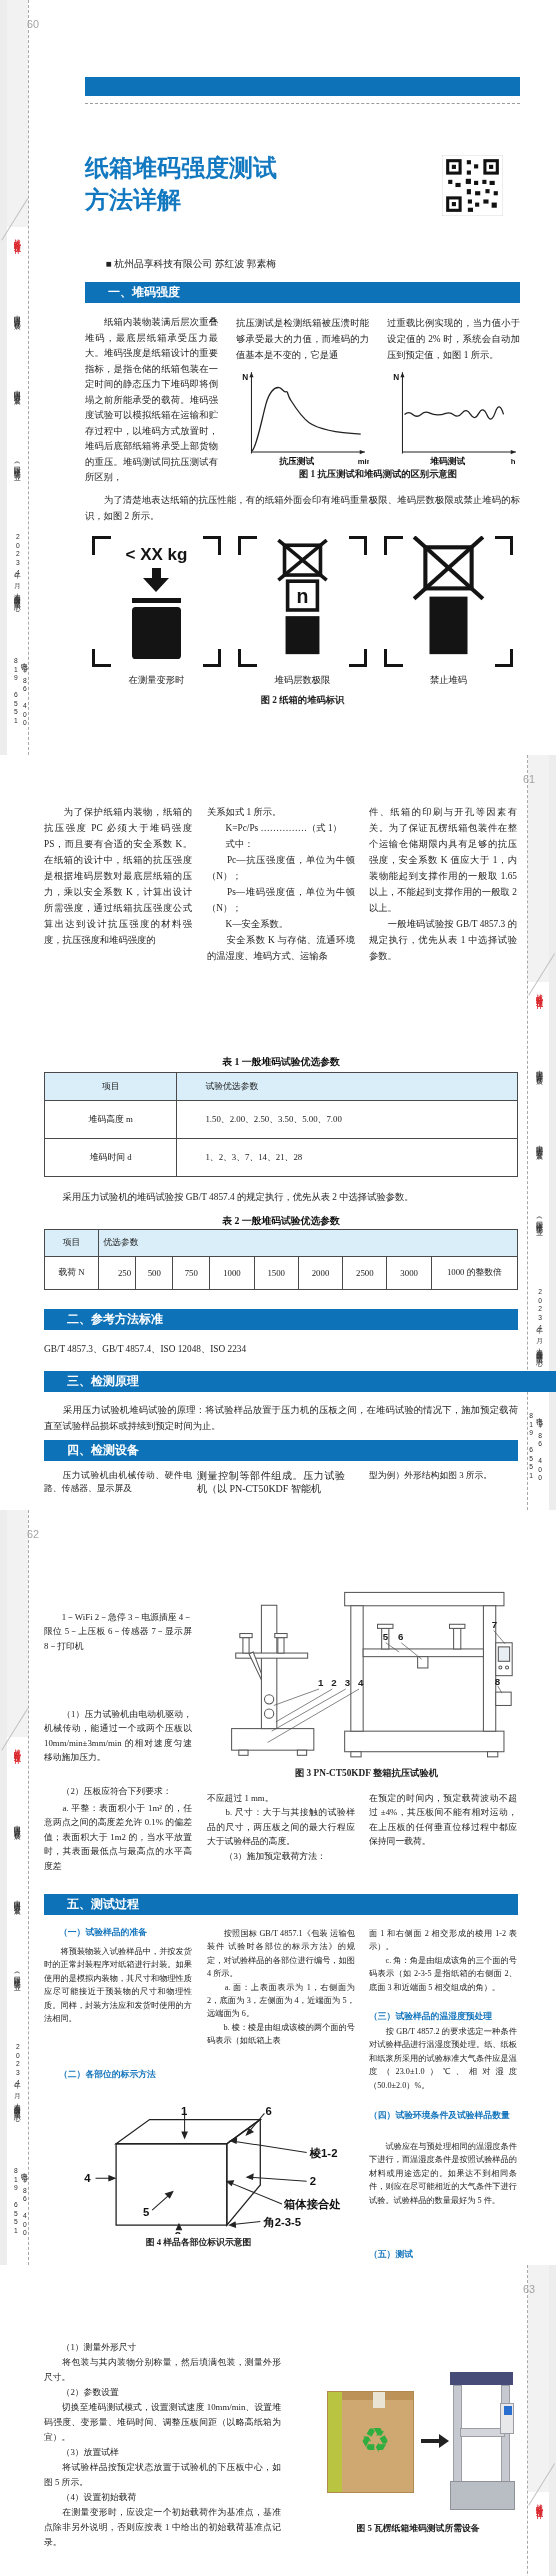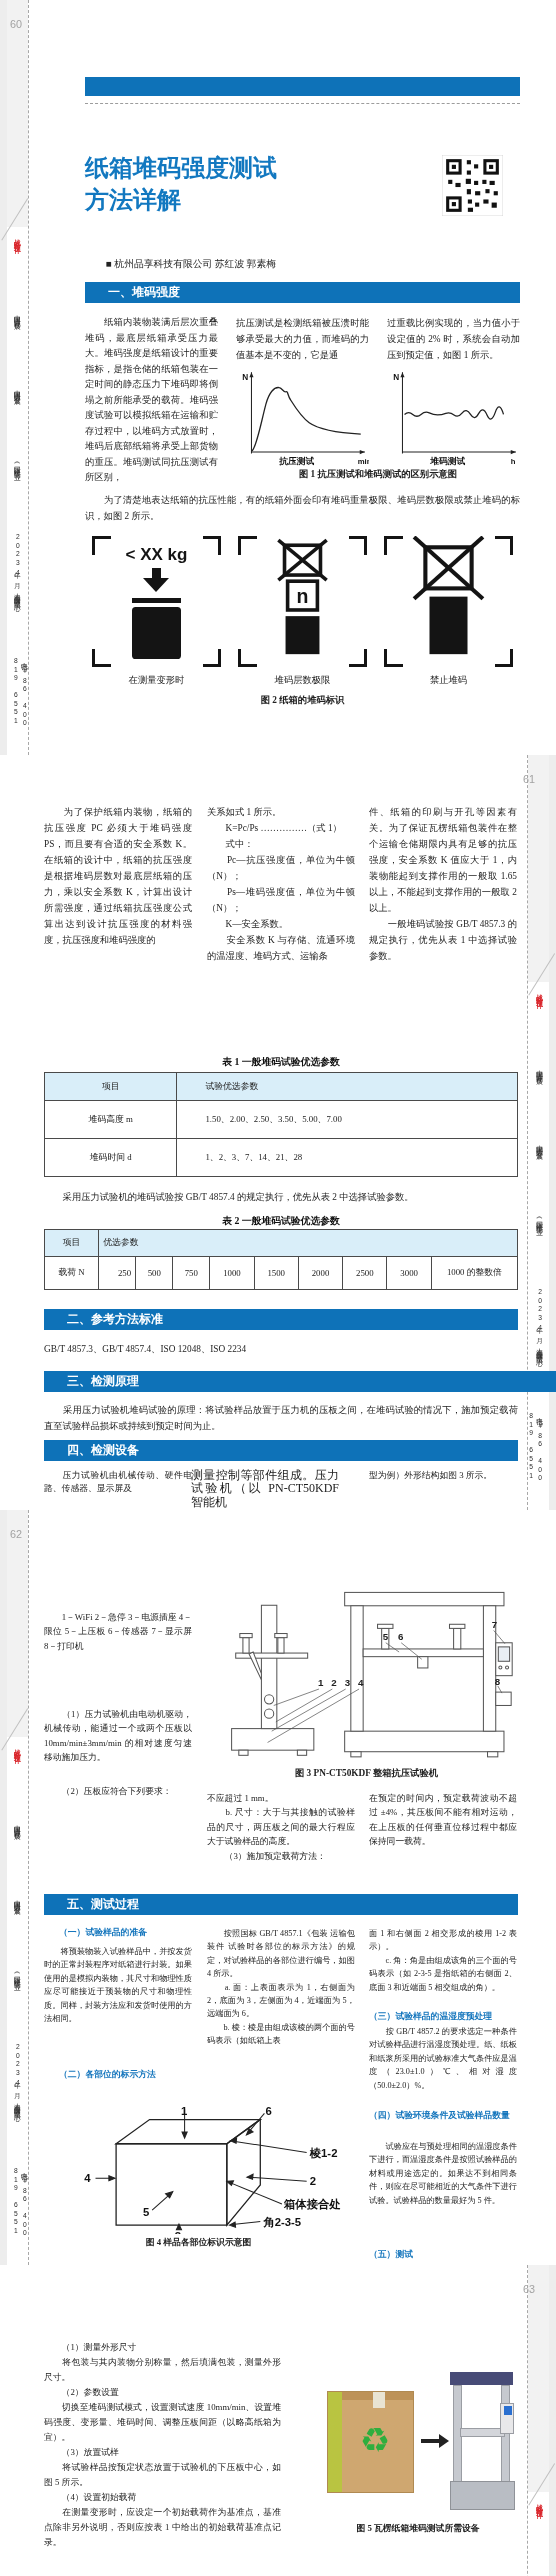--- a/index.html
+++ b/index.html
@@ -12,21 +12,21 @@
   .gutter.gr{right:0;}
   .g-edge{position:absolute;top:0;width:7.2px;height:100%;background:#ededed;}
   .gl .g-edge{left:0;} .gr .g-edge{right:0;}
   .g-block{position:absolute;top:0;width:28px;height:227px;background:#f2f2f2;}
   .gl .g-block{left:0;} .gr .g-block{right:0;}
   .g-diag{position:absolute;top:219px;width:49px;height:0.5px;background:#c0c0c0;transform:rotate(-58deg);}
   .gl .g-diag{left:-10.3px;} .gr .g-diag{right:-10.3px;}
   .g-dash{position:absolute;top:0;height:100%;border-left:0.5px dashed #a8a8a8;}
   .gl .g-dash{left:28px;} .gr .g-dash{right:28px;}
   .pageno{position:absolute;top:17.5px;font-family:"Liberation Sans",sans-serif;font-size:10.8px;color:#a3a3a3;}
-  .gl .pageno{left:10px;} .gr .pageno{right:21px;}
+  .gl .pageno{left:27px;} .gr .pageno{right:21px;}
   .vt{position:absolute;writing-mode:vertical-rl;text-orientation:upright;font-family:"Liberation Sans",sans-serif;font-size:6.7px;letter-spacing:1.5px;color:#2b2b2b;}
   .gl .vt{left:12.4px;} .gr .vt{right:12.4px;}
   .vt.red{color:#d9262c;font-weight:bold;}
 
   
   .secbar{position:absolute;height:20.6px;background:#0e72b8;color:#fff;
     font-family:"Liberation Sans",sans-serif;font-size:12px;font-weight:bold;
     line-height:20.6px;padding-left:23px;box-sizing:border-box;}
   .col{position:absolute;font-size:9.3px;line-height:16px;text-align:justify;white-space:pre-line;}
   .col-s{position:absolute;font-size:8.2px;line-height:13.4px;text-align:justify;white-space:pre-line;}
@@ -291,21 +291,21 @@
   </div>
 
   <div class="secbar" style="left:44px;top:554px;width:474px">二、参考方法标准</div>
   <div class="col" style="left:44px;top:586px;width:474px">GB/T 4857.3、GB/T 4857.4、ISO 12048、ISO 2234</div>
 
   <div class="secbar" style="left:44px;top:616px;width:535px">三、检测原理</div>
   <div class="col" style="left:44px;top:648px;width:474px;line-height:15.5px">　　采用压力试验机堆码试验的原理：将试验样品放置于压力机的压板之间，在堆码试验的情况下，施加预定载荷直至试验样品损坏或持续到预定时间为止。</div>
 
   <div class="secbar" style="left:44px;top:685px;width:474px">四、检测设备</div>
   <div class="col" style="left:44px;top:714px;width:148px;font-size:8.8px;line-height:13.4px">　　压力试验机由机械传动、硬件电路、传感器、显示屏及</div>
-  <div class="col" style="left:191px;top:714px;width:148px;font-size:12px;line-height:13.4px">测量控制等部件组成。压力试验机（以 PN-CT50KDF 智能机</div>
+  <div class="col" style="left:197px;top:714px;width:148px;font-size:10px;line-height:13.4px">测量控制等部件组成。压力试验机（以 PN-CT50KDF 智能机</div>
   <div class="col" style="left:369px;top:714px;width:148px;font-size:8.8px;line-height:13.4px">型为例）外形结构如图 3 所示。</div>
 </div>
 
 <div class="page">
   <div class="gutter gl">
     <div class="g-block"></div>
     <div class="g-edge"></div>
     <div class="g-diag"></div>
     <div class="g-dash"></div>
     <div class="pageno">62</div>
@@ -313,20 +313,21 @@
     <div class="vt" style="top:309px">中国国际瓦楞展</div>
     <div class="vt" style="top:384px">中国国际彩盒展</div>
     <div class="vt" style="top:459px">《国际纸板工业》</div>
     <div class="vt" style="top:533px">2023年4月 上海新国际博览中心</div>
     <div class="vt" style="top:657px">电话：+86 400 819 6551</div>
   </div>
 
   <div class="col-s" style="left:44px;top:100px;width:148px;font-size:8.8px;line-height:14.4px">　　1－WiFi  2－急停  3－电源插座  4－限位  5－上压板  6－传感器  7－显示屏  8－打印机</div>
   <div class="col-s" style="left:44px;top:197px;width:148px;font-size:8.8px;line-height:14.4px">　　（1）压力试验机由电动机驱动，机械传动，能通过一个或两个压板以 10mm/min±3mm/min 的相对速度匀速移动施加压力。</div>
   <div class="col-s" style="left:44px;top:274px;width:148px;font-size:8.8px;line-height:14.4px">　　（2）压板应符合下列要求：</div>
+  <div class="col-s" style="left:44px;top:291px;width:148px;font-size:8.8px;line-height:14.4px">　　a. 平整：表面积小于 1m² 的，任意两点之间的高度差允许 0.1% 的偏差值；表面积大于 1m2 的，当水平放置时，其表面最低点与最高点的水平高度差</div>
 
   <div class="chart" style="left:216px;top:67px">
     <svg width="301" height="185" viewBox="0 0 585 360">
       <g stroke="#555" stroke-width="2" fill="#fff">
 
         <rect x="30" y="295" width="160" height="42"></rect>
         <rect x="44" y="337" width="18" height="10"></rect>
           <rect x="158" y="337" width="18" height="10"></rect>
         <rect x="88" y="55" width="30" height="240"></rect>
         <rect x="38" y="148" width="140" height="10"></rect>

